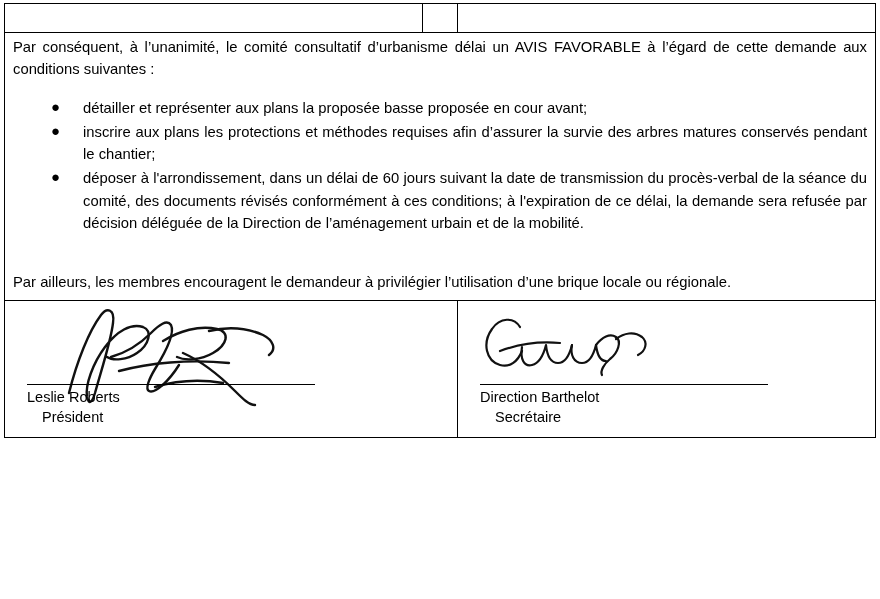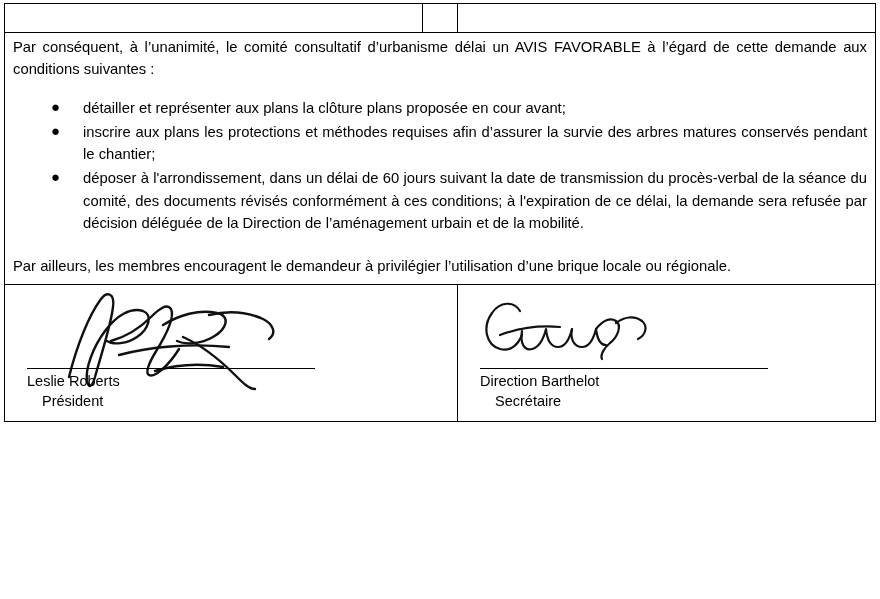--- a/index.html
+++ b/index.html
@@ -72,21 +72,21 @@
     padding-left: 36px;
   }
   ul.conditions li .bullet {
     position: absolute;
     left: 4px;
     top: -1px;
     font-size: 15px;
     line-height: 1.5;
   }
   .para-after {
-    margin-top: 22px;
+    margin-top: 38px;
   }
   .sig-cell {
     height: 126px;
     position: relative;
     padding: 0;
     vertical-align: bottom;
   }
   .sig-inner {
     position: relative;
     height: 126px;
@@ -143,21 +143,21 @@
         <td class="col-mid"></td>
         <td></td>
       </tr>
 
       <tr>
         <td colspan="3" class="body-cell">
           <p class="para">Par conséquent, à l’unanimité, le comité consultatif d’urbanisme délai un AVIS FAVORABLE à l’égard de cette demande aux conditions suivantes :</p>
           <ul class="conditions">
             <li>
               <span class="bullet">●</span>
-              <span>détailler et représenter aux plans la clôture plans proposée en cour avant;</span>
+              <span>détailler et représenter aux plans la proposée basse proposée en cour avant;</span>
             </li>
             <li>
               <span class="bullet">●</span>
               <span>inscrire aux plans les protections et méthodes requises afin d’assurer la survie des arbres matures conservés pendant le chantier;</span>
             </li>
             <li>
               <span class="bullet">●</span>
               <span>déposer à l'arrondissement, dans un délai de 60 jours suivant la date de transmission du procès-verbal de la séance du comité, des documents révisés conformément à ces conditions; à l'expiration de ce délai, la demande sera refusée par décision déléguée de la Direction de l’aménagement urbain et de la mobilité.</span>
             </li>
           </ul>

